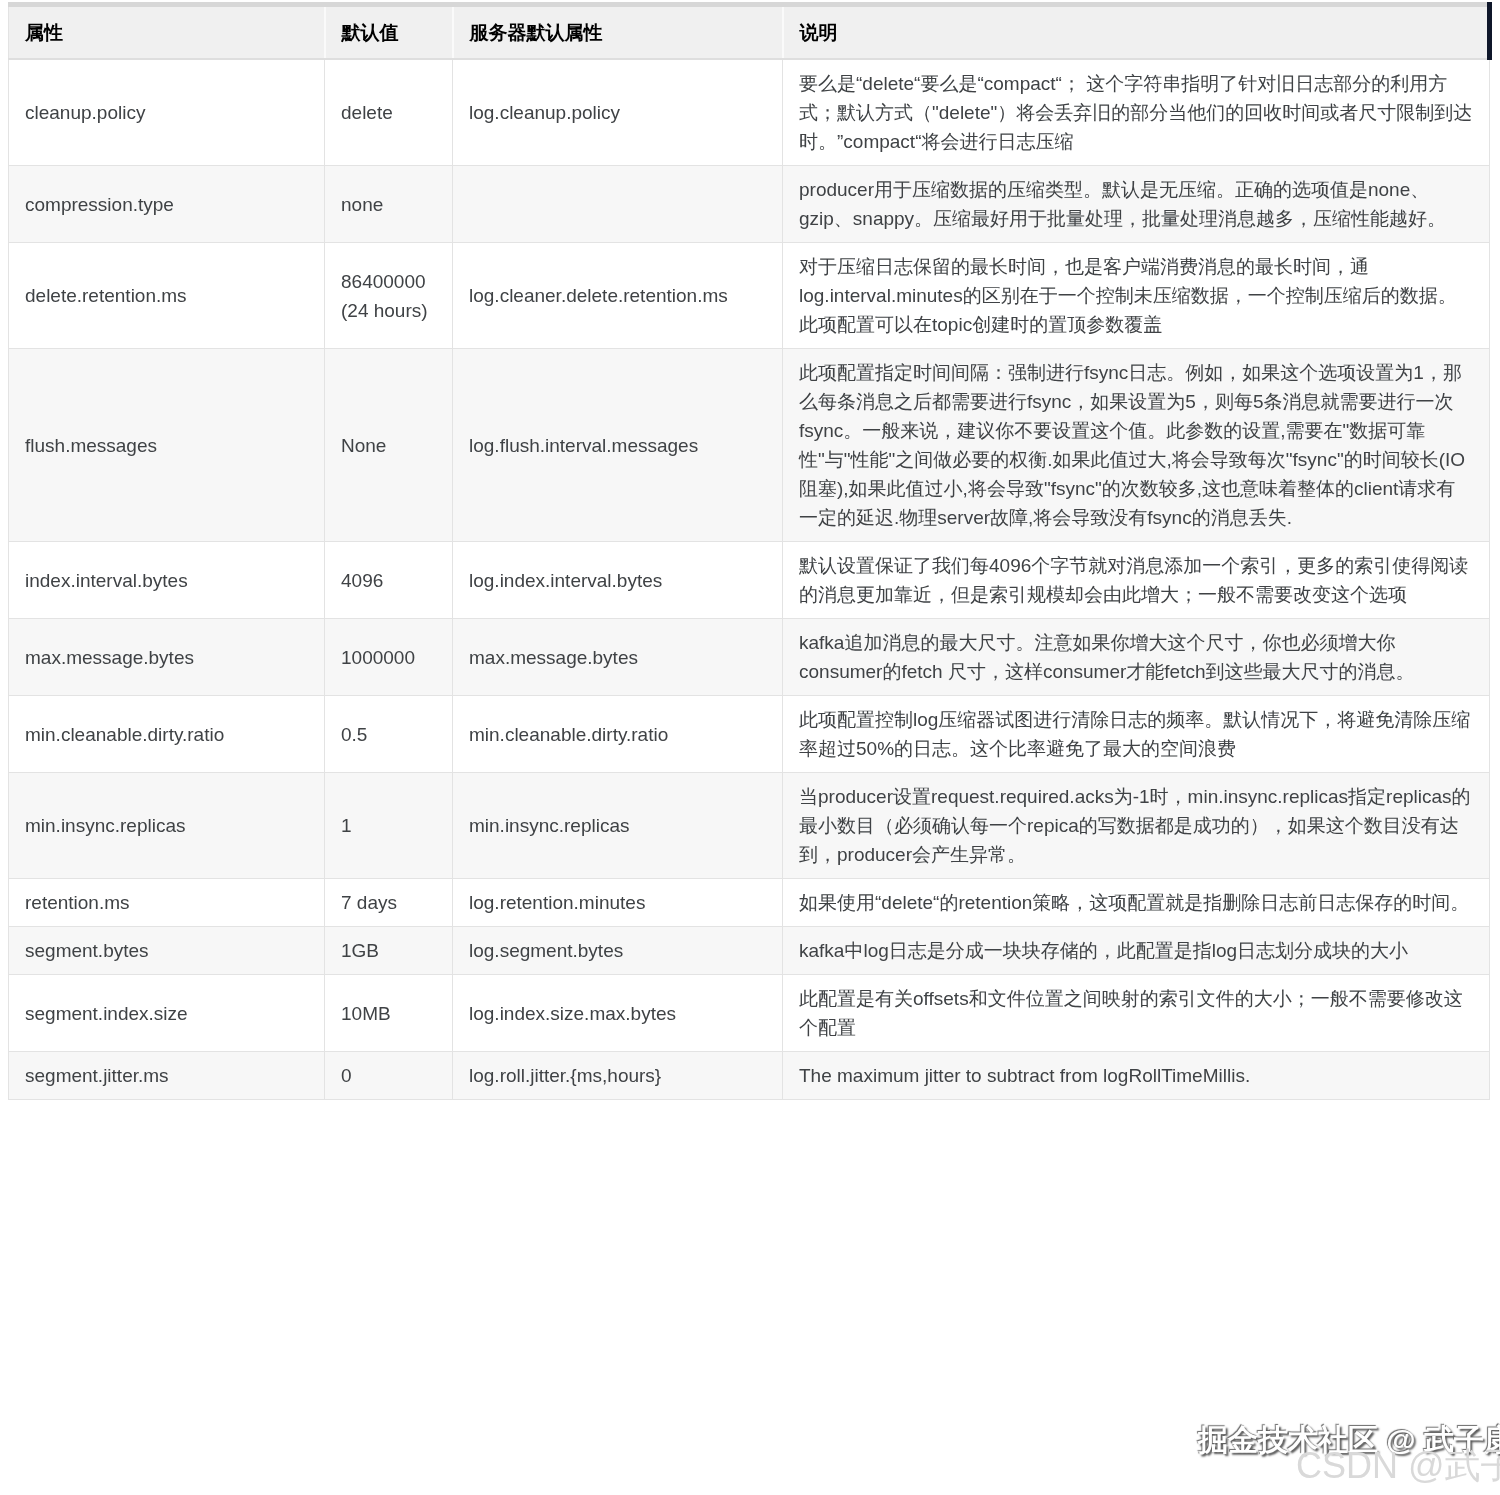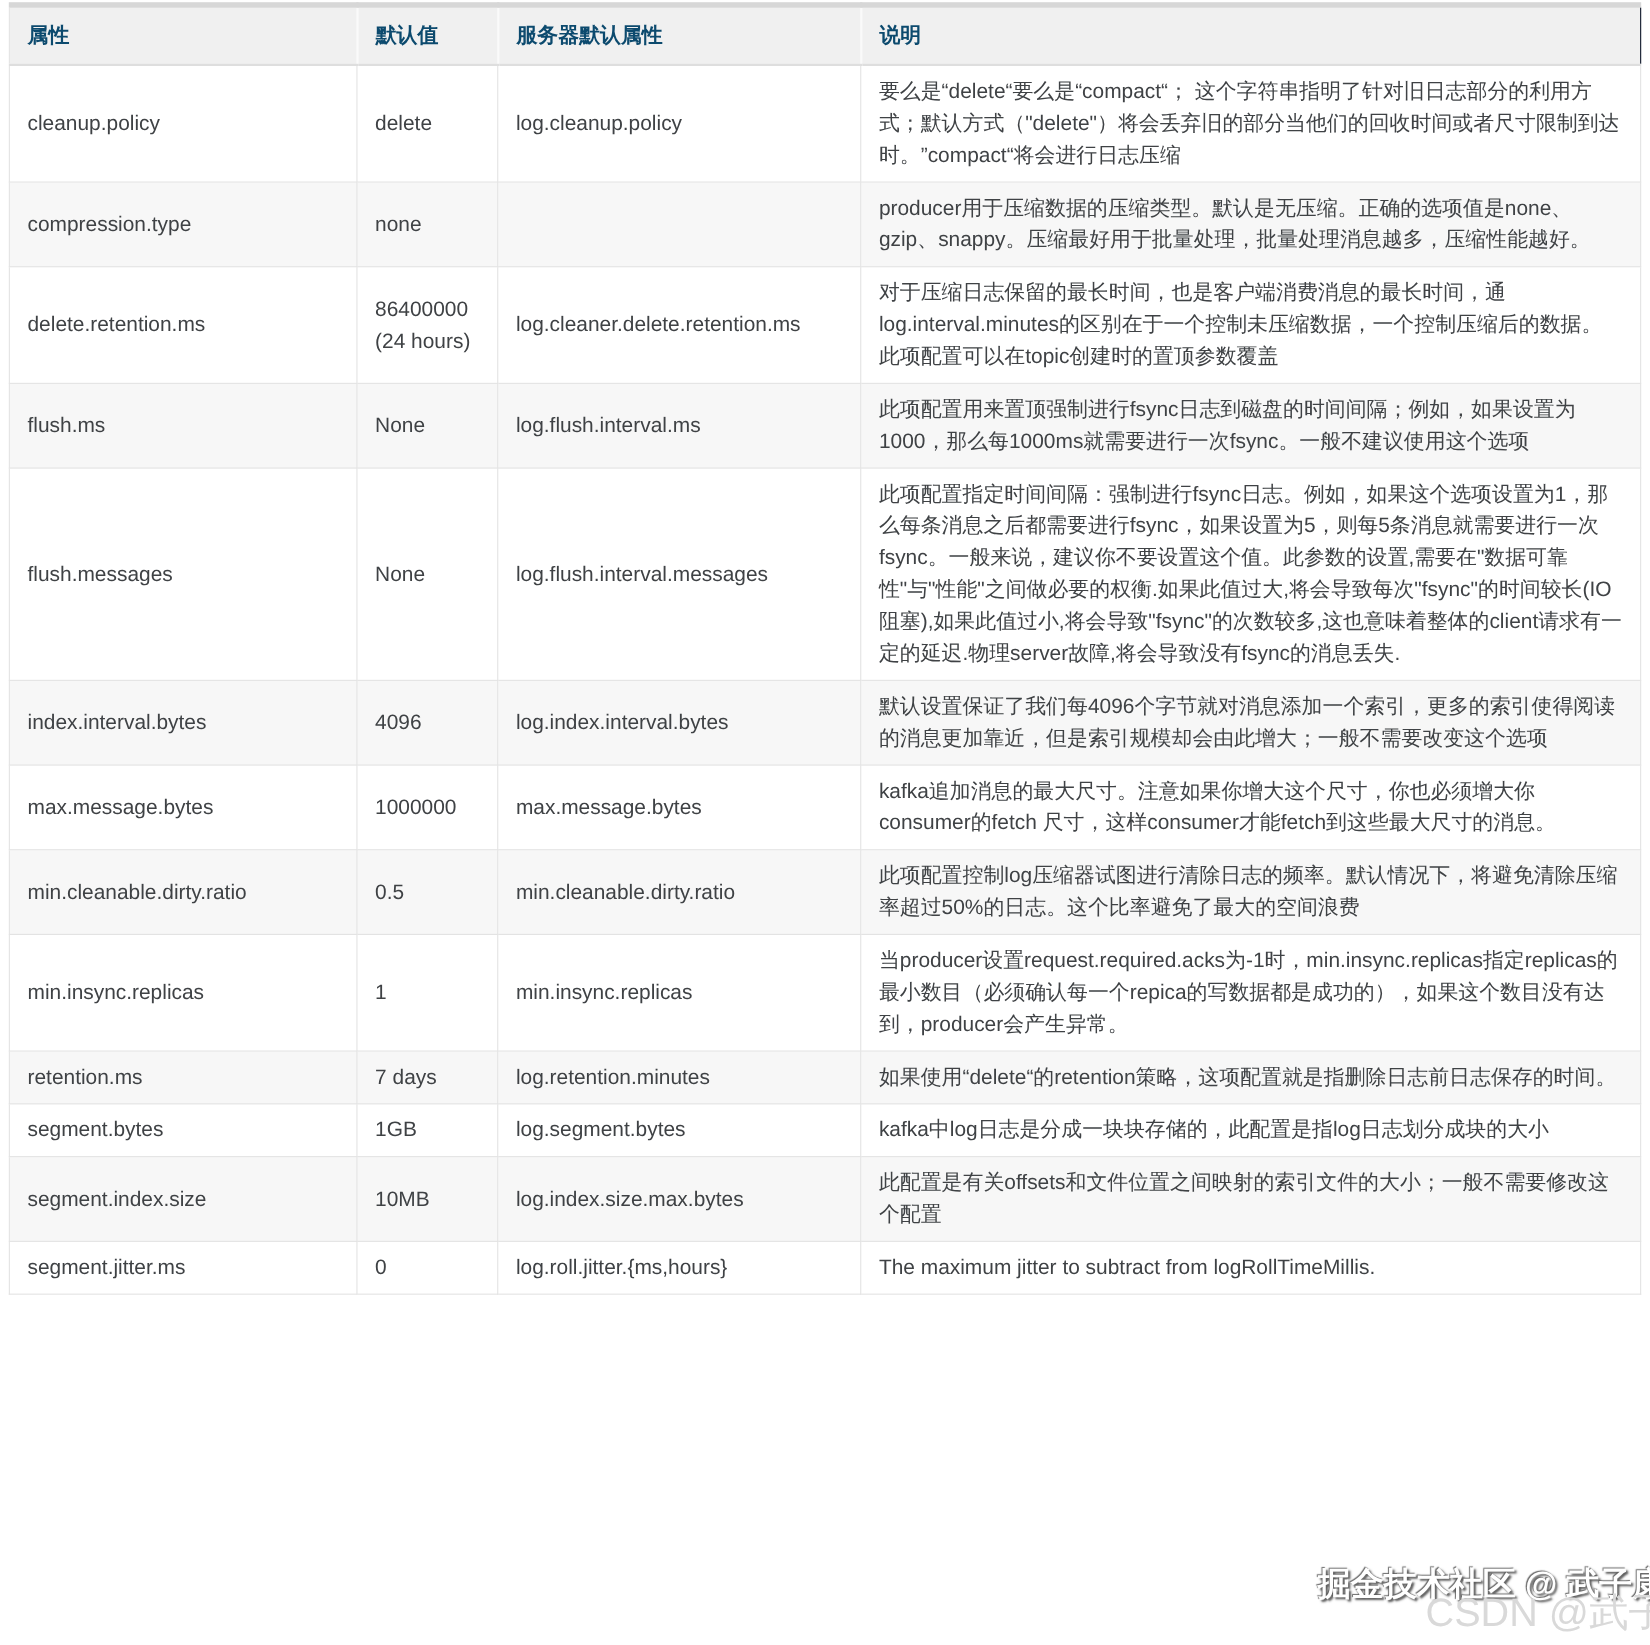--- a/index.html
+++ b/index.html
@@ -34,25 +34,25 @@
     line-height: 29px;
     padding: 9px 16px;
     word-wrap: break-word;
   }
   .config-table th {
     background: #f0f0f0;
     border-bottom: 2px solid #dedede;
     border-left: 2px solid #fafafa;
     border-right: 2px solid #fafafa;
     font-weight: bold;
-    color: #0c4a6e;
+    color: #000000;
     padding: 11px 16px;
   }
   .config-table th:first-child { border-left: 1px solid #e3e3e3; }
-  .config-table th:last-child { border-right: 1px solid #0f172a; }
+  .config-table th:last-child { border-right: 5px solid #0f172a; }
   .config-table tbody tr:nth-child(odd)  { background: #ffffff; }
   .config-table tbody tr:nth-child(even) { background: #f7f7f7; }
   .wm-juejin {
     position: absolute;
     left: 1198px;
     top: 1420px;
     font-size: 30px;
     font-weight: bold;
     color: #ffffff;
     text-shadow: 2px 2px 2px #5a5a5a, -1px -1px 1px #6a6a6a;
@@ -104,26 +104,20 @@
     <td>producer用于压缩数据的压缩类型。默认是无压缩。正确的选项值是none、gzip、snappy。压缩最好用于批量处理，批量处理消息越多，压缩性能越好。</td>
   </tr>
 
   <tr>
     <td>delete.retention.ms</td>
     <td>86400000 (24 hours)</td>
     <td>log.cleaner.delete.retention.ms</td>
     <td>对于压缩日志保留的最长时间，也是客户端消费消息的最长时间，通log.interval.minutes的区别在于一个控制未压缩数据，一个控制压缩后的数据。此项配置可以在topic创建时的置顶参数覆盖</td>
   </tr>
 
-  <tr>
-    <td>flush.ms</td>
-    <td>None</td>
-    <td>log.flush.interval.ms</td>
-    <td>此项配置用来置顶强制进行fsync日志到磁盘的时间间隔；例如，如果设置为1000，那么每1000ms就需要进行一次fsync。一般不建议使用这个选项</td>
-  </tr>
 
   <tr>
     <td>flush.messages</td>
     <td>None</td>
     <td>log.flush.interval.messages</td>
     <td>此项配置指定时间间隔：强制进行fsync日志。例如，如果这个选项设置为1，那么每条消息之后都需要进行fsync，如果设置为5，则每5条消息就需要进行一次fsync。一般来说，建议你不要设置这个值。此参数的设置,需要在"数据可靠性"与"性能"之间做必要的权衡.如果此值过大,将会导致每次"fsync"的时间较长(IO阻塞),如果此值过小,将会导致"fsync"的次数较多,这也意味着整体的client请求有一定的延迟.物理server故障,将会导致没有fsync的消息丢失.</td>
   </tr>
 
   <tr>
     <td>index.interval.bytes</td>

